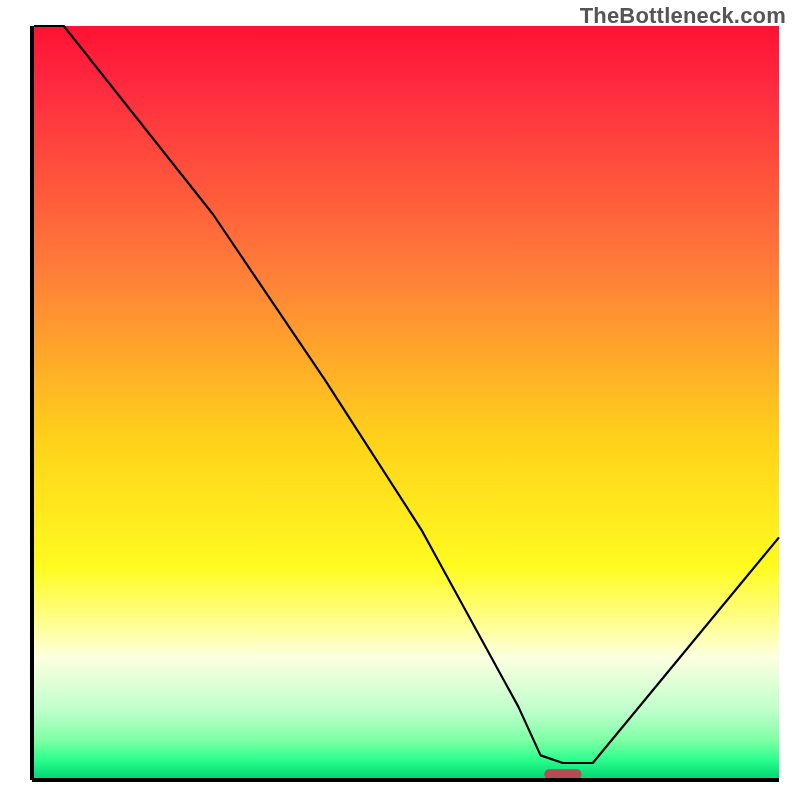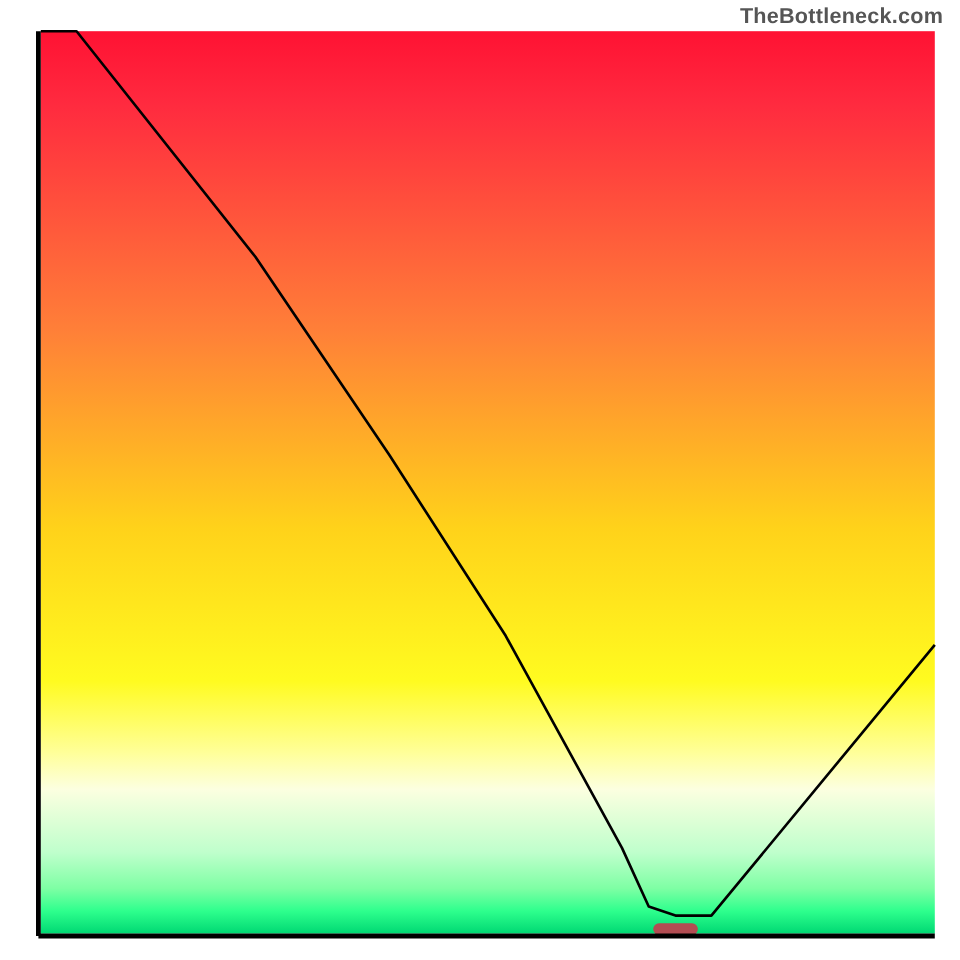--- a/index.html
+++ b/index.html
@@ -12,21 +12,21 @@
   .wrap {
     position: relative;
     width: 800px;
     height: 800px;
   }
   .watermark {
     position: absolute;
     top: 3px;
     right: 14px;
     font-family: Arial, Helvetica, sans-serif;
-    font-size: 18px;
+    font-size: 22px;
     font-weight: bold;
     color: #555;
     letter-spacing: 0.2px;
     z-index: 10;
   }
   svg {
     display: block;
   }
 </style>
 </head>

